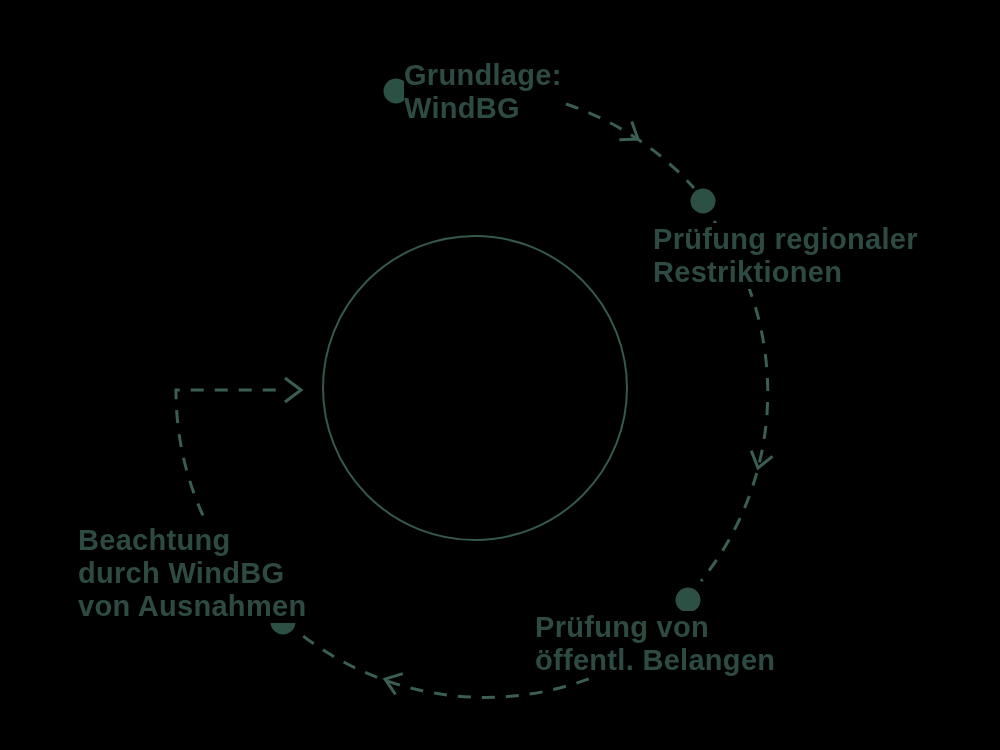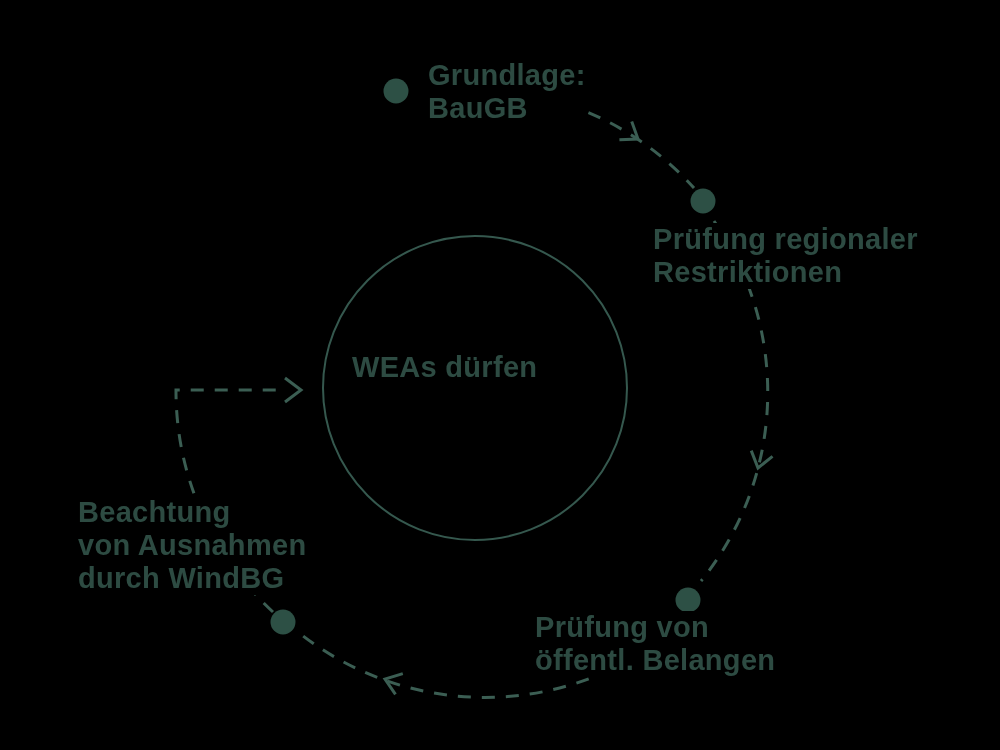--- a/index.html
+++ b/index.html
@@ -59,38 +59,37 @@
     <g transform="translate(301,390)">
       <path class="chev" d="M -16 -12 L 0 0 L -16 12"></path>
     </g>
 
     <circle class="dot" cx="396" cy="91" r="12.5"></circle>
     <circle class="dot" cx="703" cy="201" r="12.5"></circle>
     <circle class="dot" cx="688" cy="600" r="12.5"></circle>
     <circle class="dot" cx="283" cy="622" r="12.5"></circle>
   </svg>
 
-  <div class="label" style="left:428px;top:59px">
+  <div class="label" style="left:404px;top:59px">
     <div>Grundlage:</div>
-    <div>BauGB</div>
+    <div>WindBG</div>
   </div>
 
   <div class="label" style="left:535px;top:611px">
     <div>Prüfung von</div>
     <div>öffentl. Belangen</div>
   </div>
 
   <div class="label" style="left:653px;top:223px">
     <div>Prüfung regionaler</div>
     <div>Restriktionen</div>
   </div>
 
-  <div class="label" style="left:78px;top:496px">
+  <div class="label" style="left:78px;top:524px">
     <div>Beachtung</div>
+    <div>durch WindBG</div>
     <div>von Ausnahmen</div>
-    <div>durch WindBG</div>
   </div>
 
   <div class="label" style="left:352px;top:351px;background:transparent">
-    <div>WEAs dürfen</div>
   </div>
 
 </div>
 
 </body></html>

